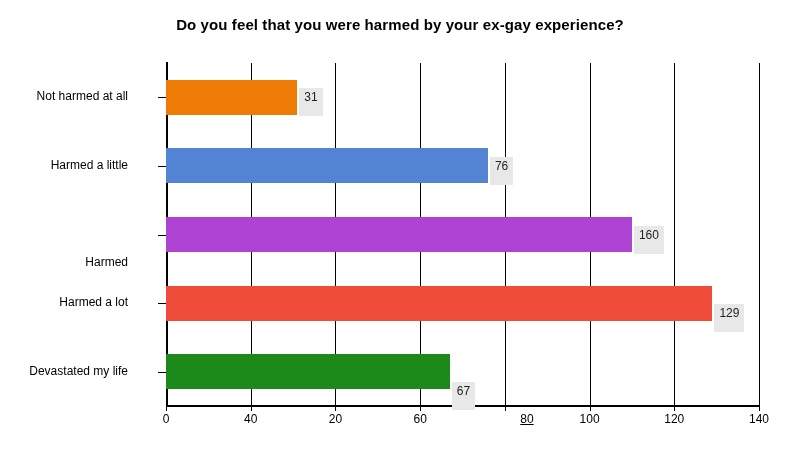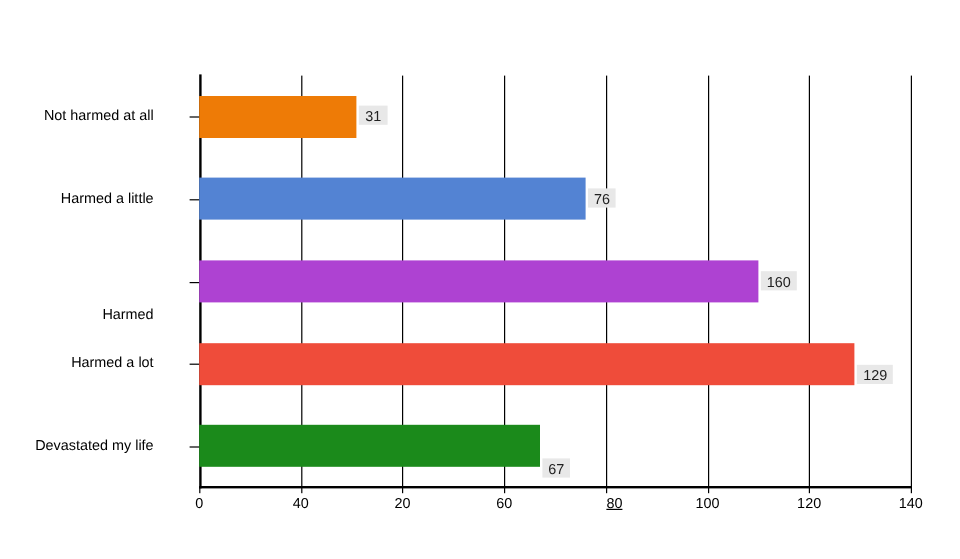--- a/index.html
+++ b/index.html
@@ -92,35 +92,36 @@
   }
 
   .bar {
     position: absolute;
     left: 0;
     height: 35px;
   }
 
   .bar-label {
     position: absolute;
-    height: 16px;
+    height: 28px;
     line-height: 19px;
     padding: 0 5px;
     background: #e8e8e8;
     font-size: 12px;
     color: #222222;
     white-space: nowrap;
     text-align: center;
   }
 </style>
 </head>
 <body>
 
 <div id="chart-root">
 
+  <div id="chart-title">Do you feel that you were harmed by your ex-gay experience?</div>
 
   <div id="y-axis-line"></div>
   <div id="x-axis-line"></div>
 
   <div id="gridlines">
       <div class="gridline first" style="left: 166px; top: 63px;"></div>
       <div class="gridline" style="left: 250.714px; top: 63px;"></div>
       <div class="gridline" style="left: 335.429px; top: 63px;"></div>
       <div class="gridline" style="left: 420.143px; top: 63px;"></div>
       <div class="gridline" style="left: 504.857px; top: 63px;"></div>
@@ -131,21 +132,21 @@
   <div id="xticks">
       <div class="xtick" style="left: 166px;"></div>
       <div class="xticklabel" style="left: 166px;">0</div>
       <div class="xtick" style="left: 250.714px;"></div>
       <div class="xticklabel" style="left: 250.714px;">40</div>
       <div class="xtick" style="left: 335.429px;"></div>
       <div class="xticklabel" style="left: 335.429px;">20</div>
       <div class="xtick" style="left: 420.143px;"></div>
       <div class="xticklabel" style="left: 420.143px;">60</div>
       <div class="xtick" style="left: 504.857px;"></div>
-      <div class="xticklabel" style="left: 512px; text-decoration: underline;">80</div>
+      <div class="xticklabel" style="left: 527px; text-decoration: underline;">80</div>
       <div class="xtick" style="left: 589.571px;"></div>
       <div class="xticklabel" style="left: 589.571px;">100</div>
       <div class="xtick" style="left: 674.286px;"></div>
       <div class="xticklabel" style="left: 674.286px;">120</div>
       <div class="xtick" style="left: 759px;"></div>
       <div class="xticklabel" style="left: 759px;">140</div>
     </div>
   <div id="yticks">
       <div class="ytick" style="top: 97px;"></div>
       <div class="yticklabel" style="top: 89px;">Not harmed at all</div>

